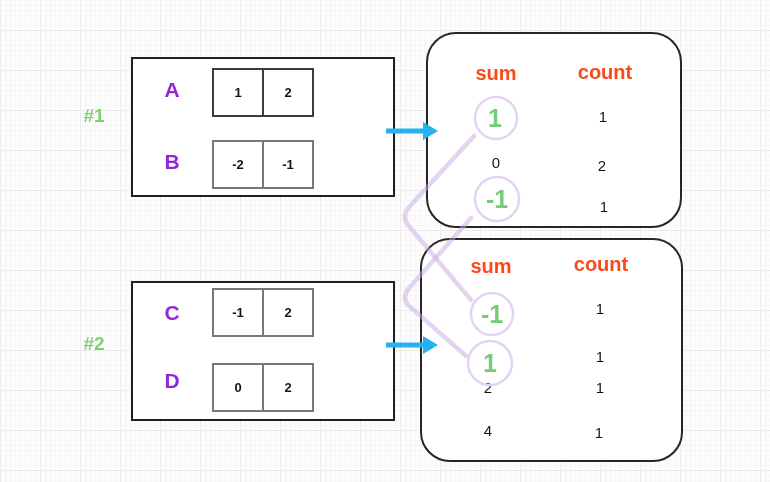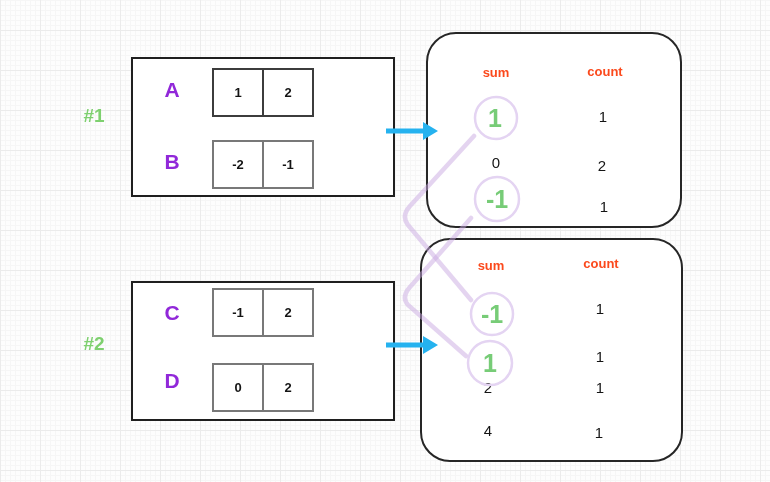--- a/index.html
+++ b/index.html
@@ -20,21 +20,21 @@
   .pair{position:absolute;display:flex;background:#fff;z-index:2;}
   .pair.dark{border:2.5px solid #3c3c3c;}
   .pair.gray{border:2.5px solid #787878;}
   .cell{width:48px;height:45px;display:flex;align-items:center;justify-content:center;
         font-size:13px;font-weight:600;color:#141414;}
   .pair.dark .cell + .cell{border-left:2px solid #3c3c3c;}
   .pair.gray .cell + .cell{border-left:2px solid #787878;}
   .t{position:absolute;width:60px;text-align:center;z-index:3;white-space:nowrap;}
   .letter{color:#9128d9;font-size:21px;font-weight:600;line-height:22px;}
   .exlabel{color:#7ed06f;font-size:19px;font-weight:700;line-height:20px;}
-  .hdr{color:#fb491c;font-size:13px;font-weight:600;line-height:20px;}
+  .hdr{color:#fb491c;font-size:20px;font-weight:600;line-height:20px;}
   .sumhl{color:#77cc77;font-size:25px;font-weight:600;line-height:26px;}
   .plain{color:#141414;font-size:15px;font-weight:500;line-height:16px;}
   #overlay{position:absolute;left:0;top:0;z-index:4;pointer-events:none;}
 </style>
 </head>
 <body>
 
 <div id="canvas">
 
   <div class="t exlabel" style="left:64px;top:106px">#1</div>

